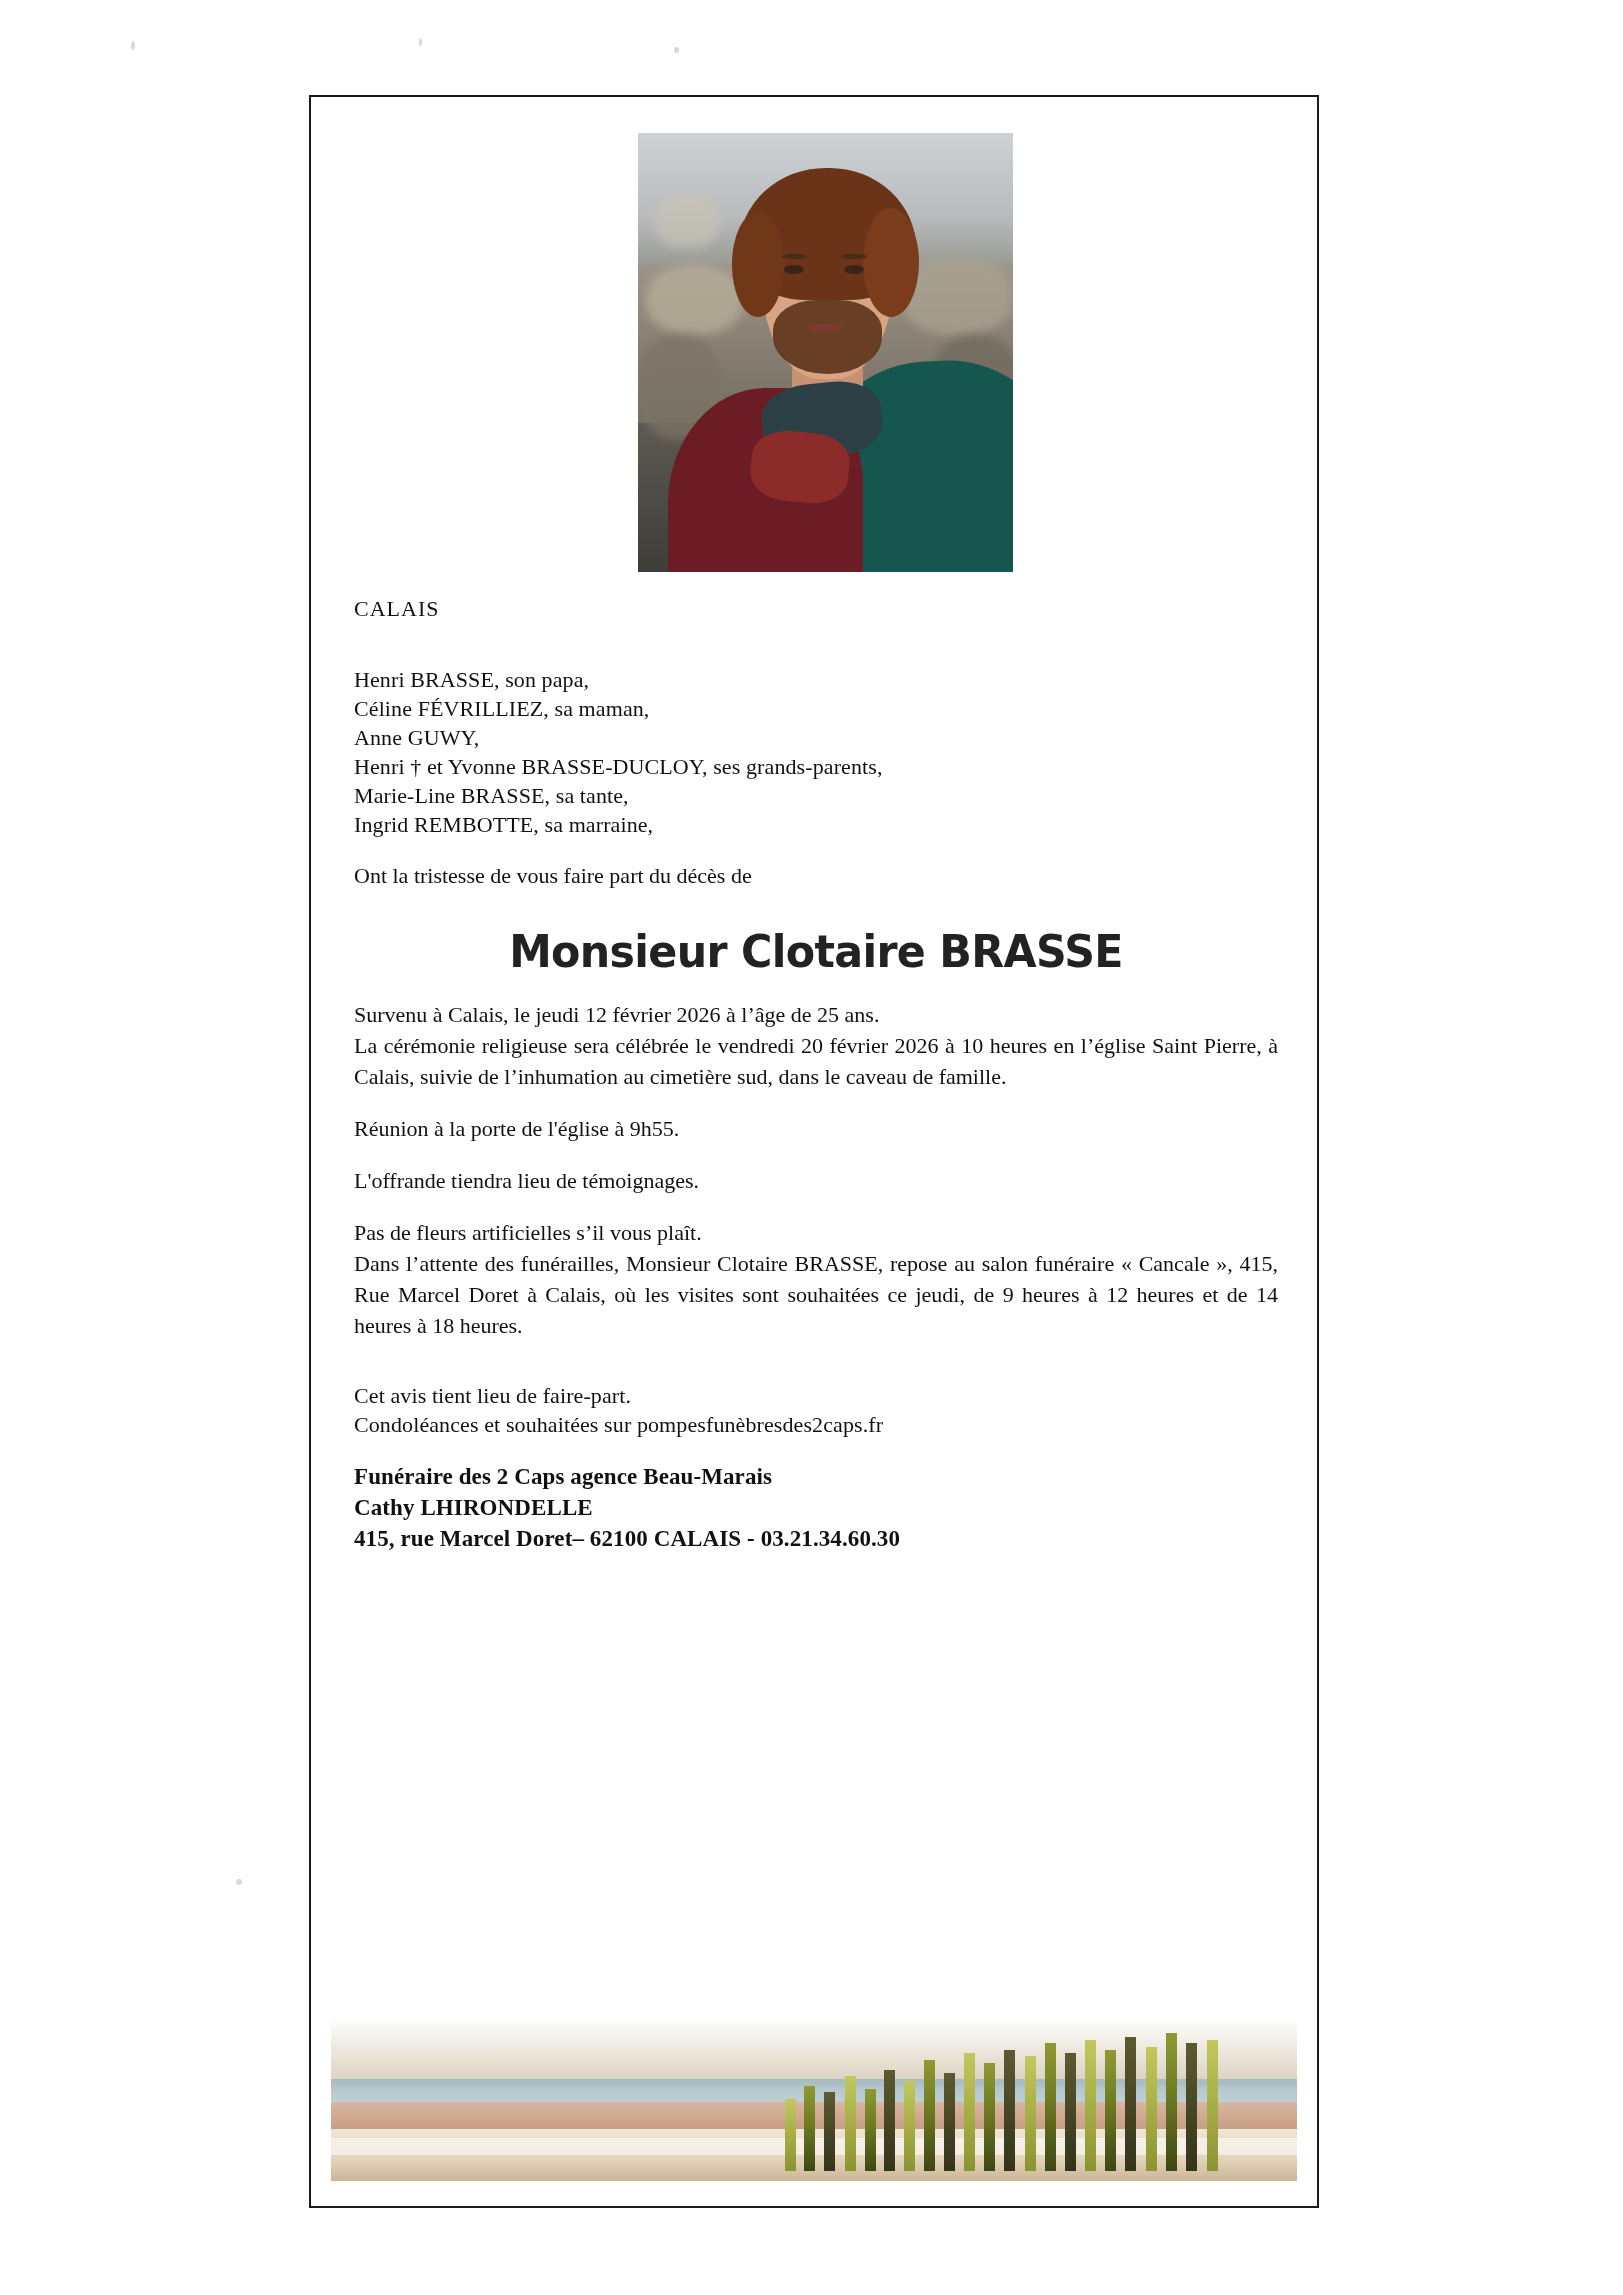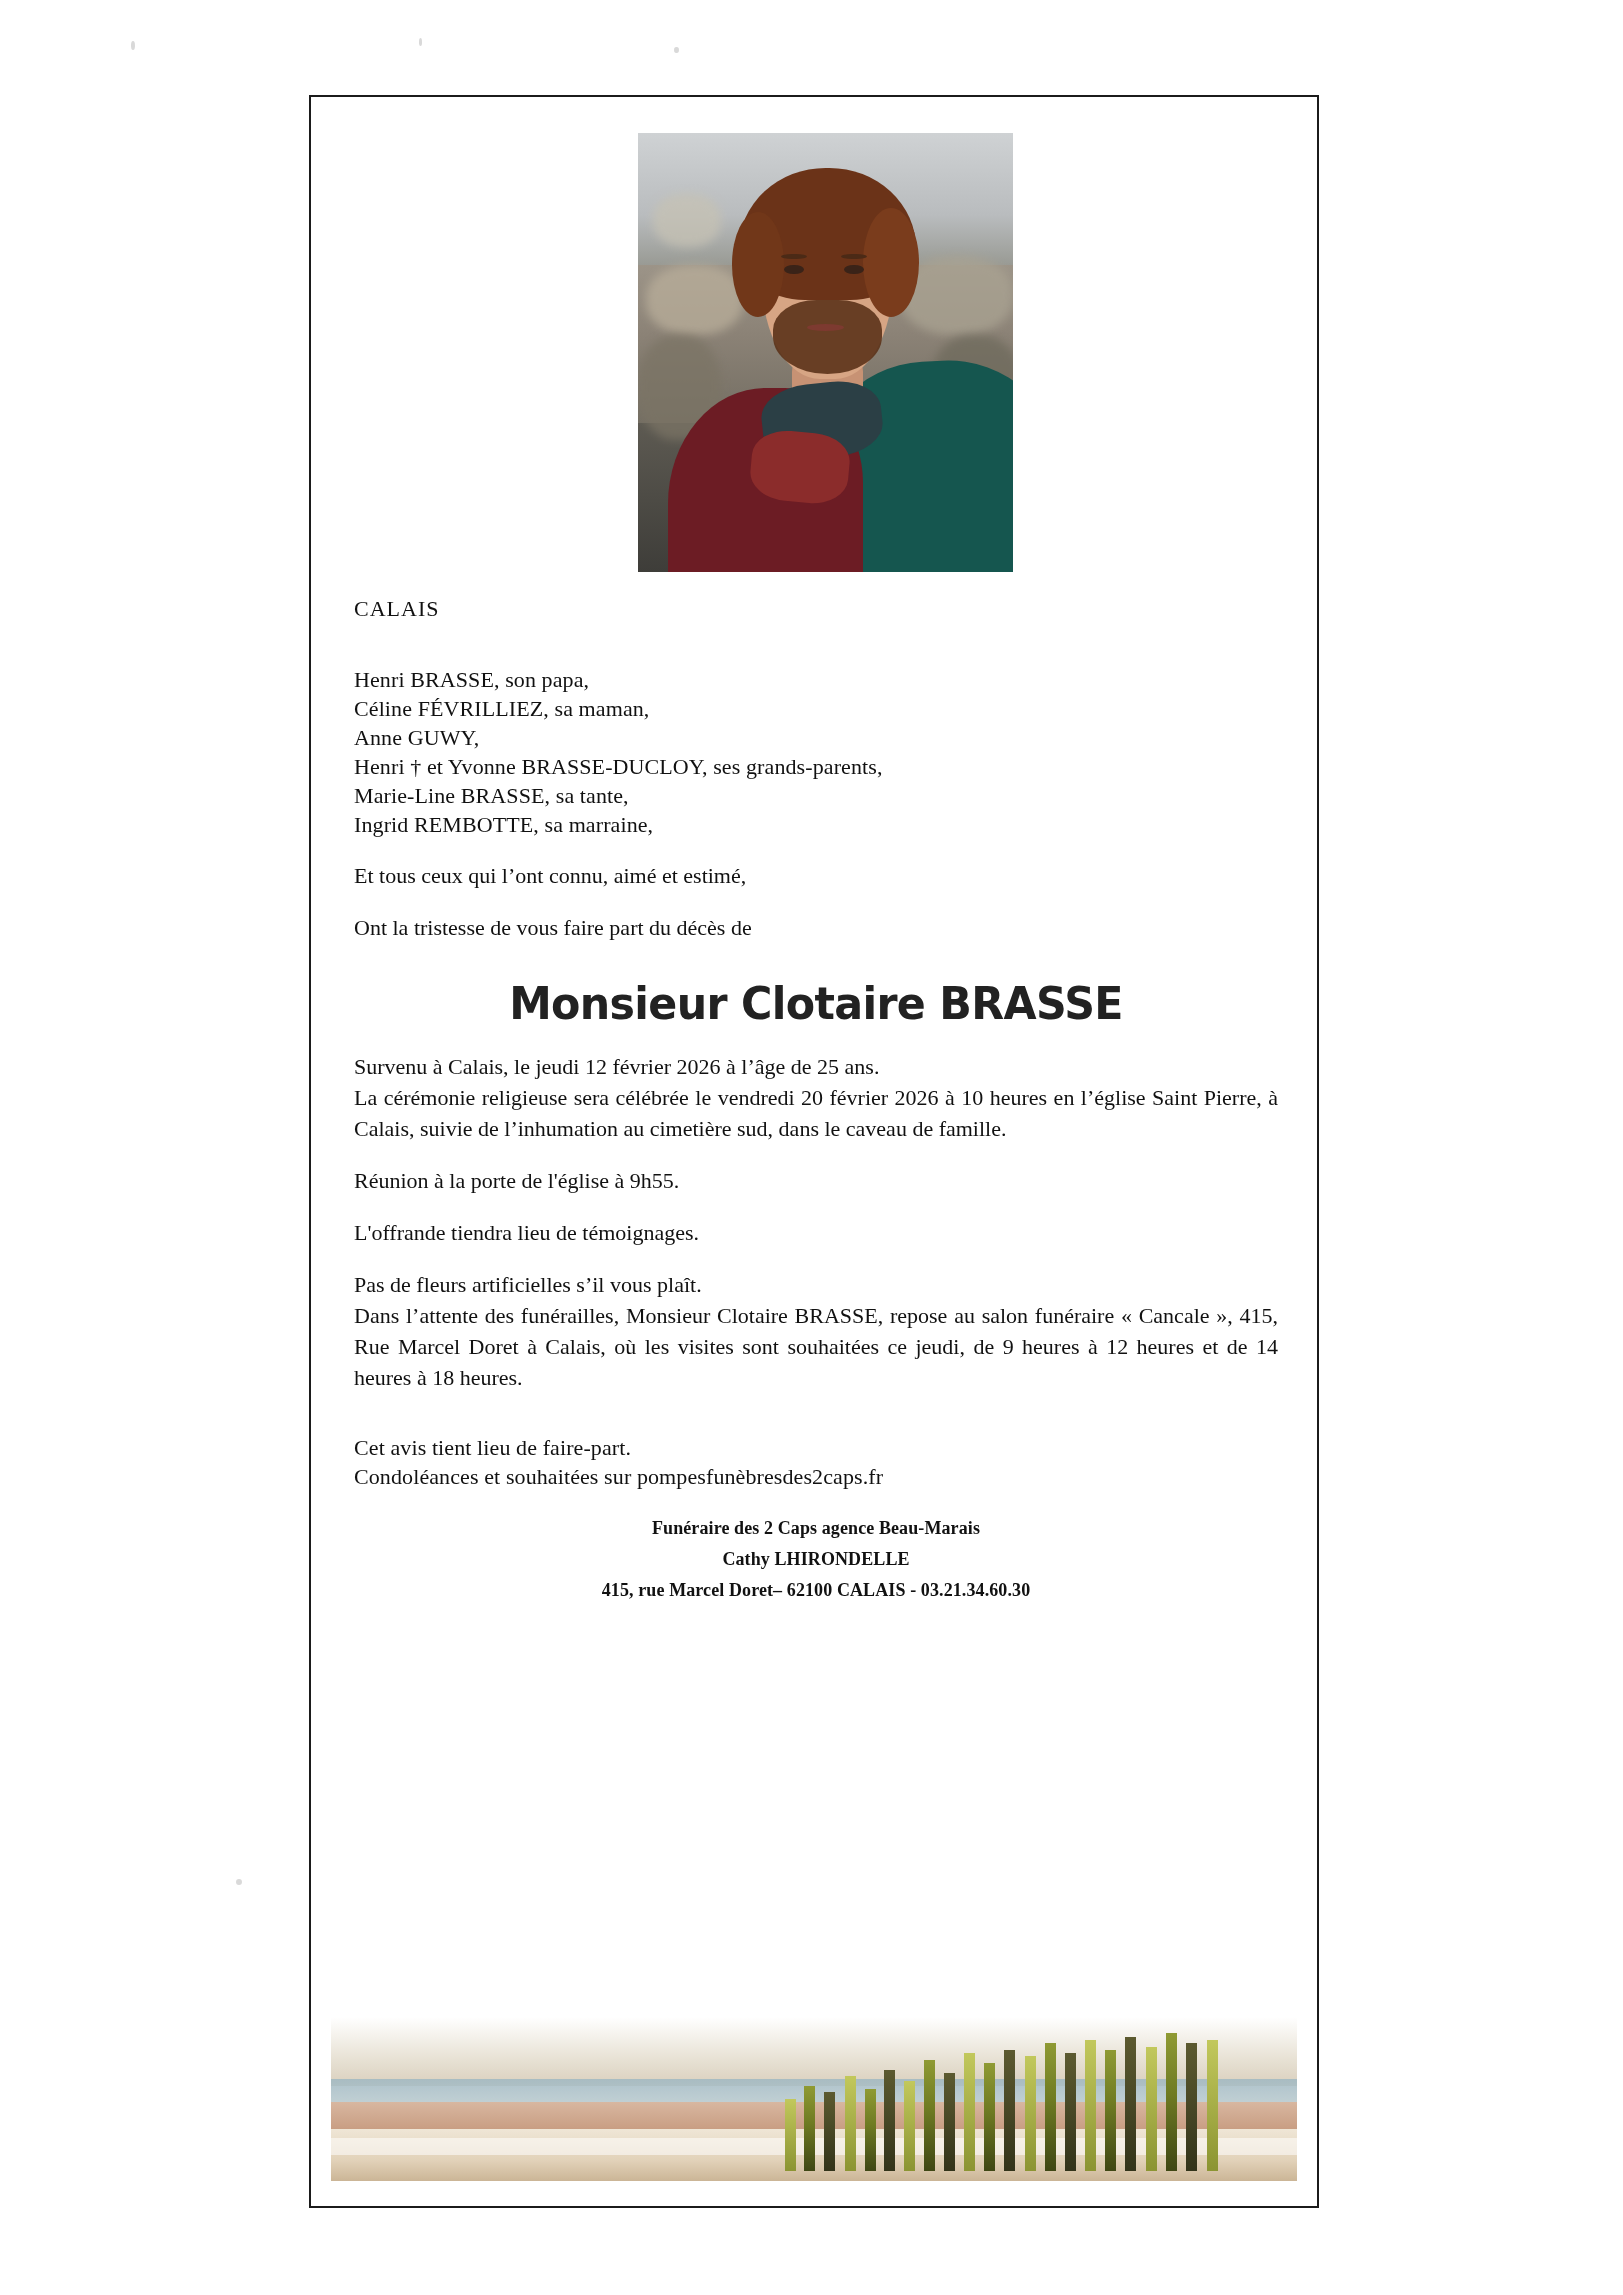--- a/index.html
+++ b/index.html
@@ -250,23 +250,22 @@
   }
 
   .closing {
     margin-top: 40px;
     font-size: 22px;
     line-height: 29.5px;
   }
 
   .agency {
     margin-top: 22px;
-    text-align: center;
     font-weight: 700;
-    font-size: 18px;
+    font-size: 23px;
     line-height: 31px;
     letter-spacing: 0.1px;
   }
 
   
   .footer-art {
     position: absolute;
     left: 19.6px;
     right: 19.6px;
     bottom: 25px;
@@ -352,21 +351,20 @@
       <div class="family">
         <div class="line">Henri BRASSE, son papa,</div>
         <div class="line">Céline FÉVRILLIEZ, sa maman,</div>
         <div class="line">Anne GUWY,</div>
         <div class="line">Henri † et Yvonne BRASSE-DUCLOY, ses grands-parents,</div>
         <div class="line">Marie-Line BRASSE, sa tante,</div>
         <div class="line">Ingrid REMBOTTE, sa marraine,</div>
       </div>
 
 
-      <div class="para">Et tous ceux qui l’ont connu, aimé et estimé,</div>
 
       <div class="para">Ont la tristesse de vous faire part du décès de</div>
 
       <div class="deceased-name">Monsieur Clotaire BRASSE</div>
 
       <div class="para">Survenu à Calais, le jeudi 12 février 2026 à l’âge de 25 ans.</div>
 
       <div class="justified">La cérémonie religieuse sera célébrée le vendredi 20 février 2026 à 10 heures en l’église Saint Pierre, à Calais, suivie de l’inhumation au cimetière sud, dans le caveau de famille.</div>
 
       <div class="para">Réunion à la porte de l'église à 9h55.</div>

